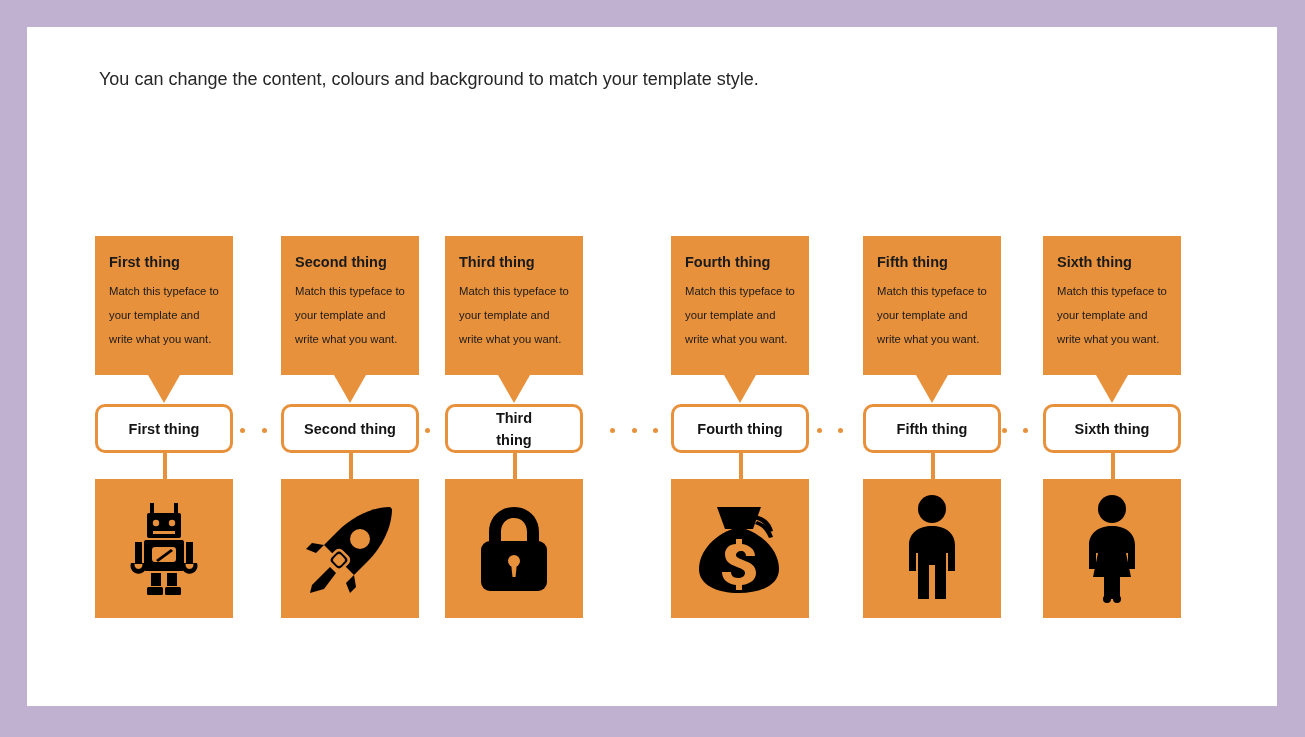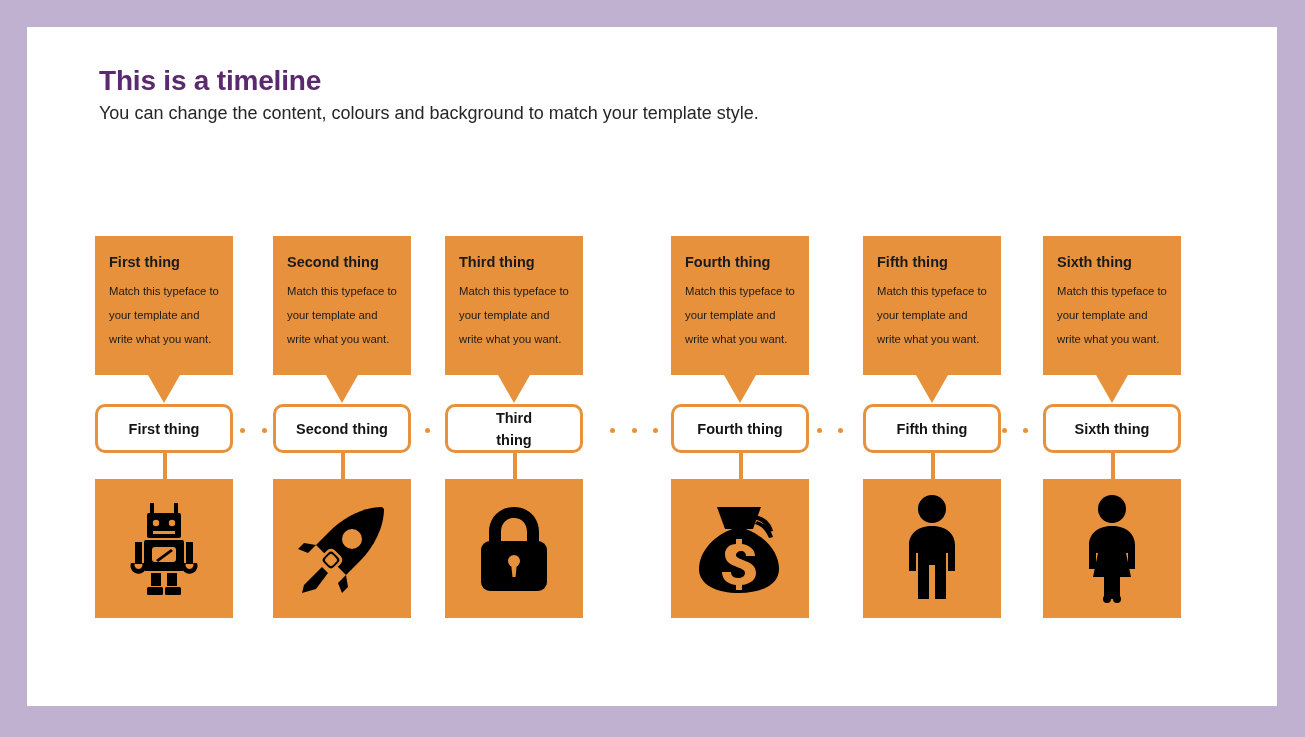--- a/index.html
+++ b/index.html
@@ -167,21 +167,20 @@
     z-index: 2;
   }
   .icon-tile svg { display: block; }
 </style>
 </head>
 <body>
 
 <div id="slide">
 
   <div id="header">
-    <div id="slide-title">This is a timeline</div>
     <div id="slide-subtitle">You can change the content, colours and background to match your template style.</div>
   </div>
 
   <div id="timeline">
 
     <div class="column" style="left:0px;">
       <div class="card">
         <div class="card-title">First thing</div>
         <div class="card-body">Match this typeface to your template and write what you want.</div>
         <div class="card-tail"></div>
@@ -213,21 +212,21 @@
           </svg>
         </span>
       </div>
     </div>
     <div class="dots" style="left:145px;">
       <span></span>
       <span></span>
       <span></span>
     </div>
 
-    <div class="column" style="left:178px;">
+    <div class="column" style="left:186px;">
       <div class="card">
         <div class="card-title">Second thing</div>
         <div class="card-body">Match this typeface to your template and write what you want.</div>
         <div class="card-tail"></div>
       </div>
       <div class="connector"></div>
       <div class="pill">
         <div class="pill-label">Second thing</div>
       </div>
       <div class="icon-tile">

